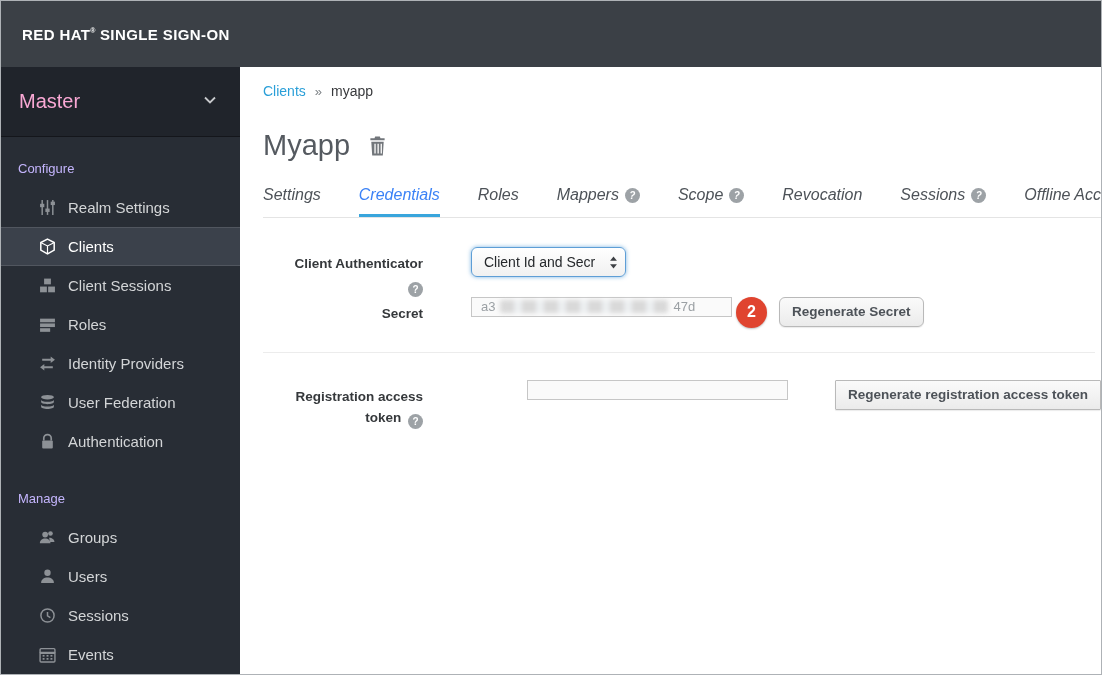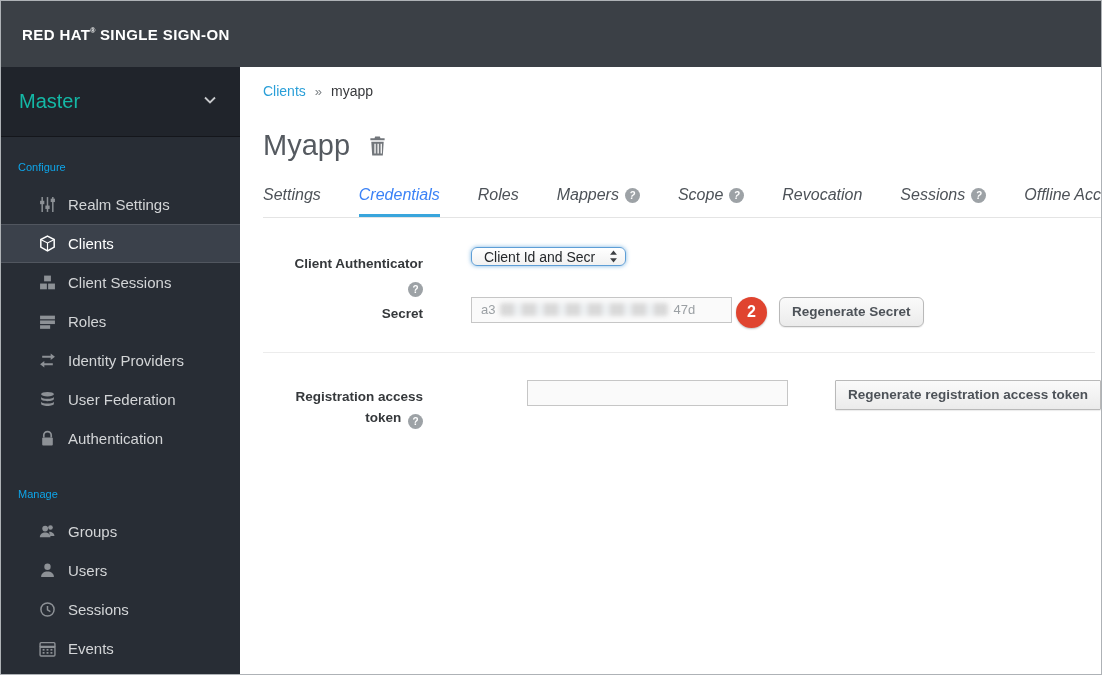--- a/index.html
+++ b/index.html
@@ -11,23 +11,23 @@
   .topbar { position:absolute; top:0; left:0; right:0; height:66px; background:#3b4046;
             display:flex; align-items:center; padding-left:21px; }
   .brand { color:#fff; font-weight:bold; font-size:15px; letter-spacing:.4px; white-space:nowrap; }
   .brand sup { font-size:7px; vertical-align:top; position:relative; top:1px; margin-right:4px; }
 
   
   .sidebar { position:absolute; top:66px; left:0; bottom:0; width:239px; background:#282d35; }
   .realm-box { height:70px; background:#20242b; border-bottom:1px solid #14161b;
                display:flex; align-items:center; justify-content:space-between;
                padding:0 22px 0 18px; cursor:pointer; }
-  .realm-name { color:#14b8a6; font-size:20px; font-weight:400; }
+  .realm-name { color:#f9a8d4; font-size:20px; font-weight:400; }
   .realm-box svg { color:#c7c9cc; }
-  .nav-section-label { color:#0ea5e9; font-size:11px; padding:24px 0 12px 17px; }
+  .nav-section-label { color:#c4b5fd; font-size:13px; padding:24px 0 12px 17px; }
   .nav-section-label.manage { padding-top:30px; }
   .nav-item { height:39px; display:flex; align-items:center; padding-left:38px; cursor:pointer;
               color:#8d9196; }
   .nav-item .nav-label { color:#d3d5d7; font-size:15px; margin-left:12px; }
   .nav-item.active { background:#3b414b; border-top:1px solid #51565f; border-bottom:1px solid #51565f;
                      color:#fff; }
   .nav-item.active .nav-label { color:#fff; }
   .nav-icon { width:17px; height:17px; display:inline-flex; }
   .nav-icon svg { width:17px; height:17px; }
 
@@ -53,29 +53,29 @@
             font-size:10px; font-weight:bold; display:inline-flex; align-items:center;
             justify-content:center; flex:0 0 auto; }
 
   .form-area { margin-top:29px; }
   .form-row { display:flex; align-items:flex-start; }
   .label-col { width:160px; text-align:right; flex:0 0 auto; padding-top:7px; }
   .form-label { font-size:13.5px; font-weight:bold; color:#35383b; line-height:1.55; }
   .label-help { margin-top:7px; display:inline-flex; }
   .input-col { margin-left:48px; display:flex; align-items:flex-start; }
 
-  .mac-select { width:155px; height:19px; border:1px solid #5e9ed6; border-radius:6px;
+  .mac-select { width:155px; height:30px; border:1px solid #5e9ed6; border-radius:6px;
                 box-shadow:0 0 4px rgba(82,158,216,.75); cursor:pointer;
                 background:linear-gradient(#ffffff,#f1f1f1);
                 display:flex; align-items:center; justify-content:space-between;
                 padding:0 7px 0 12px; }
   .mac-select .select-value { font-size:14px; color:#25282b; overflow:hidden; white-space:nowrap; }
   .stepper { display:inline-flex; color:#3c3f43; margin-left:4px; flex:0 0 auto; }
 
-  .text-input { width:261px; height:26px; border:1px solid #c6c6c6; background:#fafafa;
+  .text-input { width:261px; height:20px; border:1px solid #c6c6c6; background:#fafafa;
                 font-size:13px; color:#9ba0a4; padding:0 9px; display:flex; align-items:center; }
   .redacted { display:inline-block; height:13px; width:168px; margin:0 5px; border-radius:3px;
               background:repeating-linear-gradient(90deg,#d9d9d9 0 14px,#eceff1 14px 22px);
               filter:blur(2px); }
   input.text-input { outline:none; }
 
   .callout-badge { width:31px; height:31px; border-radius:50%; background:#e0442f; color:#fff;
                    font-size:16px; font-weight:bold; display:flex; align-items:center;
                    justify-content:center; margin-left:4px; flex:0 0 auto;
                    box-shadow:0 1px 2px rgba(0,0,0,.25); }

